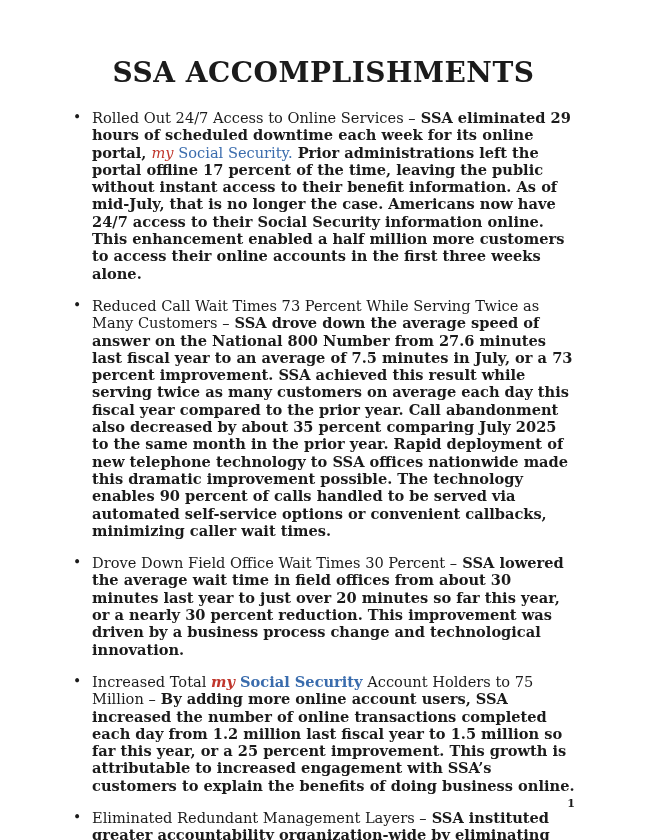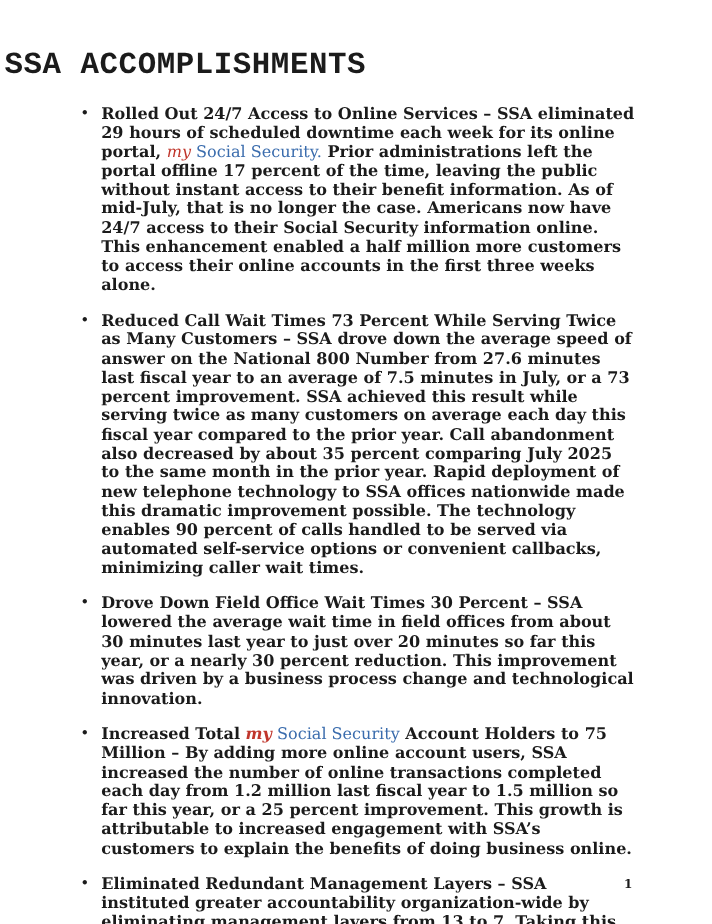--- a/index.html
+++ b/index.html
@@ -11,28 +11,27 @@
     position: relative;
     width: 647px;
     height: 840px;
     background: #ffffff;
     font-family: "DejaVu Serif", "Liberation Serif", serif;
     color: var(--body-text, #1b1b1b);
     overflow: hidden;
     box-sizing: border-box;
   }
   .doc-title {
-    margin: 4px;
+    margin: 16px;
     padding-top: 40px;
-    text-align: left;
+    text-align: center;
     font-size: 28px;
     font-weight: bold;
     letter-spacing: 0.5px;
     color: var(--body-text, #1b1b1b);
-    font-family: Liberation Mono, monospace;
   }
   .bullet-list {
     list-style: none;
     margin: 20px 0 0 0;
     padding: 0 70px 0 92px;
     font-size: 14.6px;
     line-height: 17.3px;
     text-align: left;
   }
   .bullet-item {
@@ -40,26 +39,26 @@
     margin: 0 0 15px 0;
   }
   .bullet-item:last-child { margin-bottom: 0; }
   .bullet-marker {
     position: absolute;
     left: -19px;
     top: 0;
     font-size: 14px;
     color: var(--body-text, #1b1b1b);
   }
-  .seg-bold { font-weight: bold; }
+  .seg-bold { font-weight: normal; }
   .seg-normal { font-weight: bold; }
   .seg-red-italic { color: var(--accent-red, #c0362c); font-style: italic; }
   .seg-red-bold-italic { color: var(--accent-red, #c0362c); font-style: italic; font-weight: bold; }
   .seg-blue { color: var(--accent-blue, #3a6cad); }
-  .seg-blue-bold { color: var(--accent-blue, #3a6cad); font-weight: normal; }
+  .seg-blue-bold { color: var(--accent-blue, #3a6cad); font-weight: bold; }
   .page-number {
     position: absolute;
     right: 72px;
     bottom: 30px;
     font-size: 11px;
     font-weight: bold;
     color: var(--body-text, #1b1b1b);
   }
 </style>
 </head>

